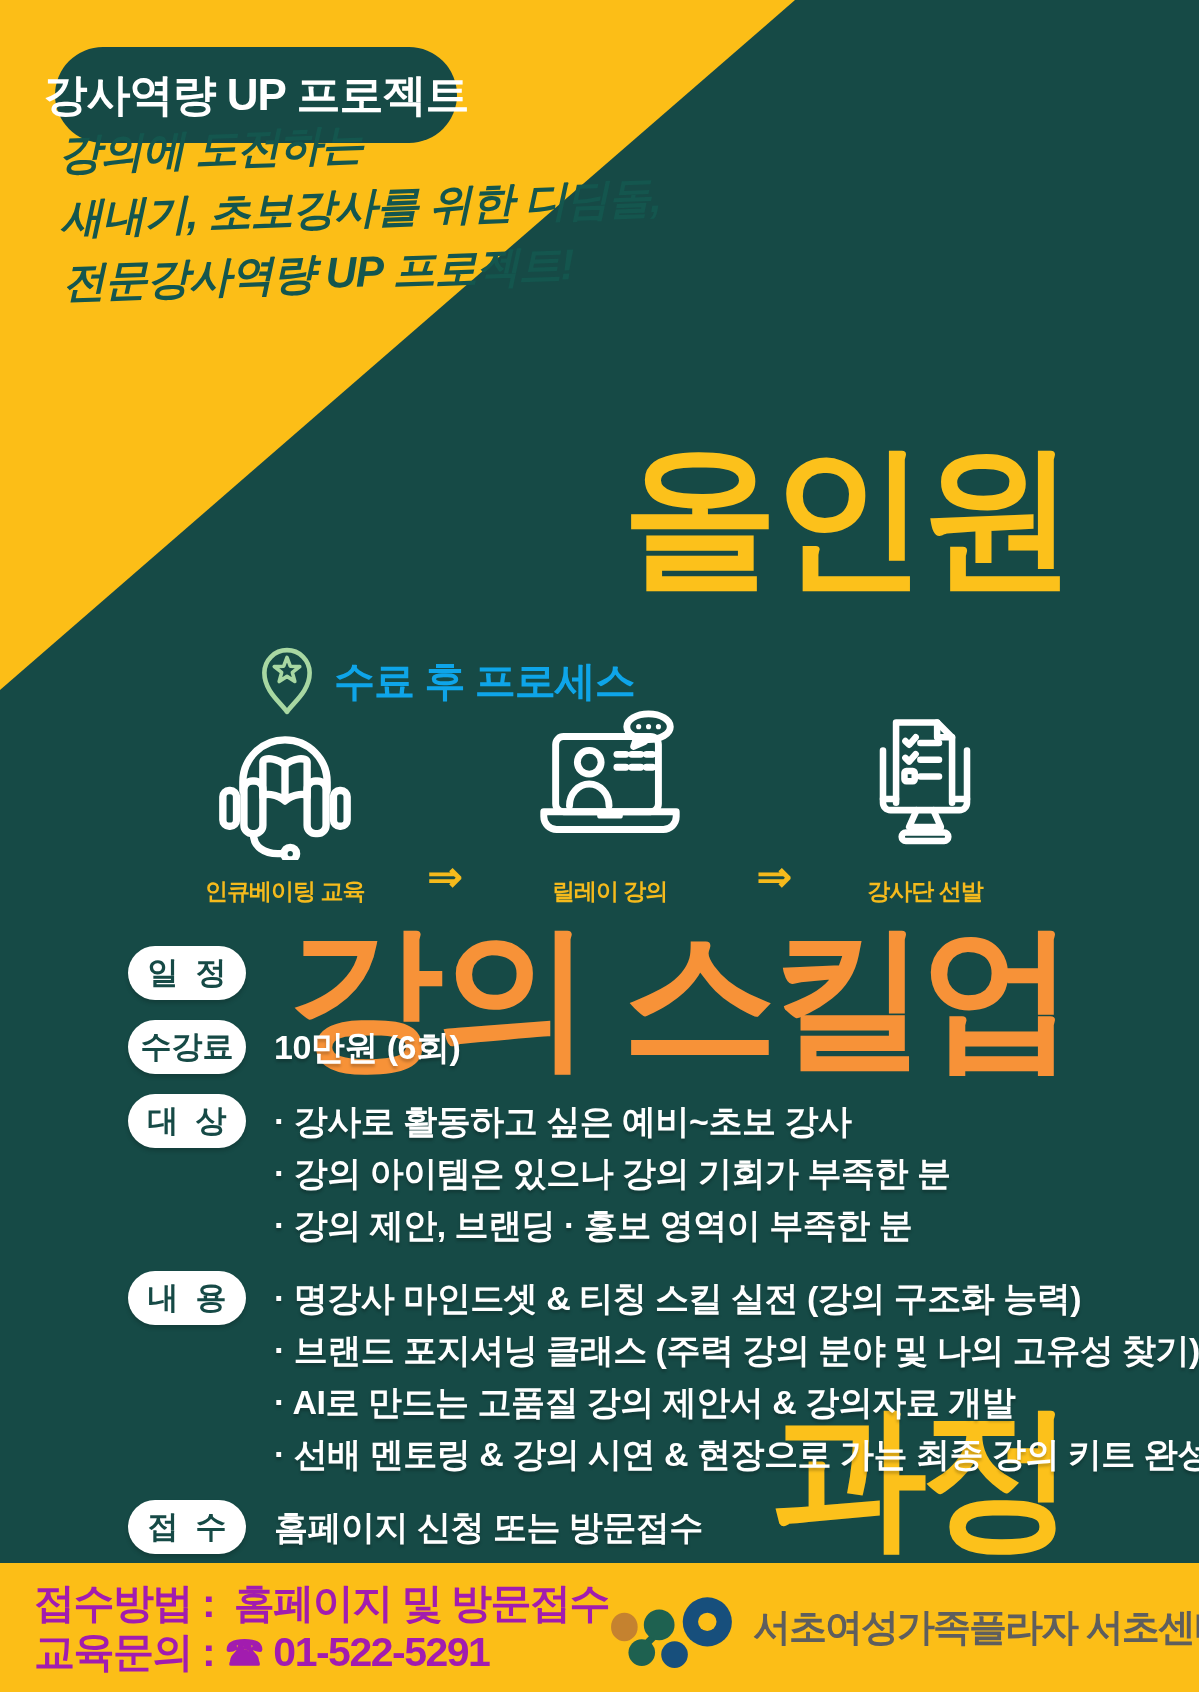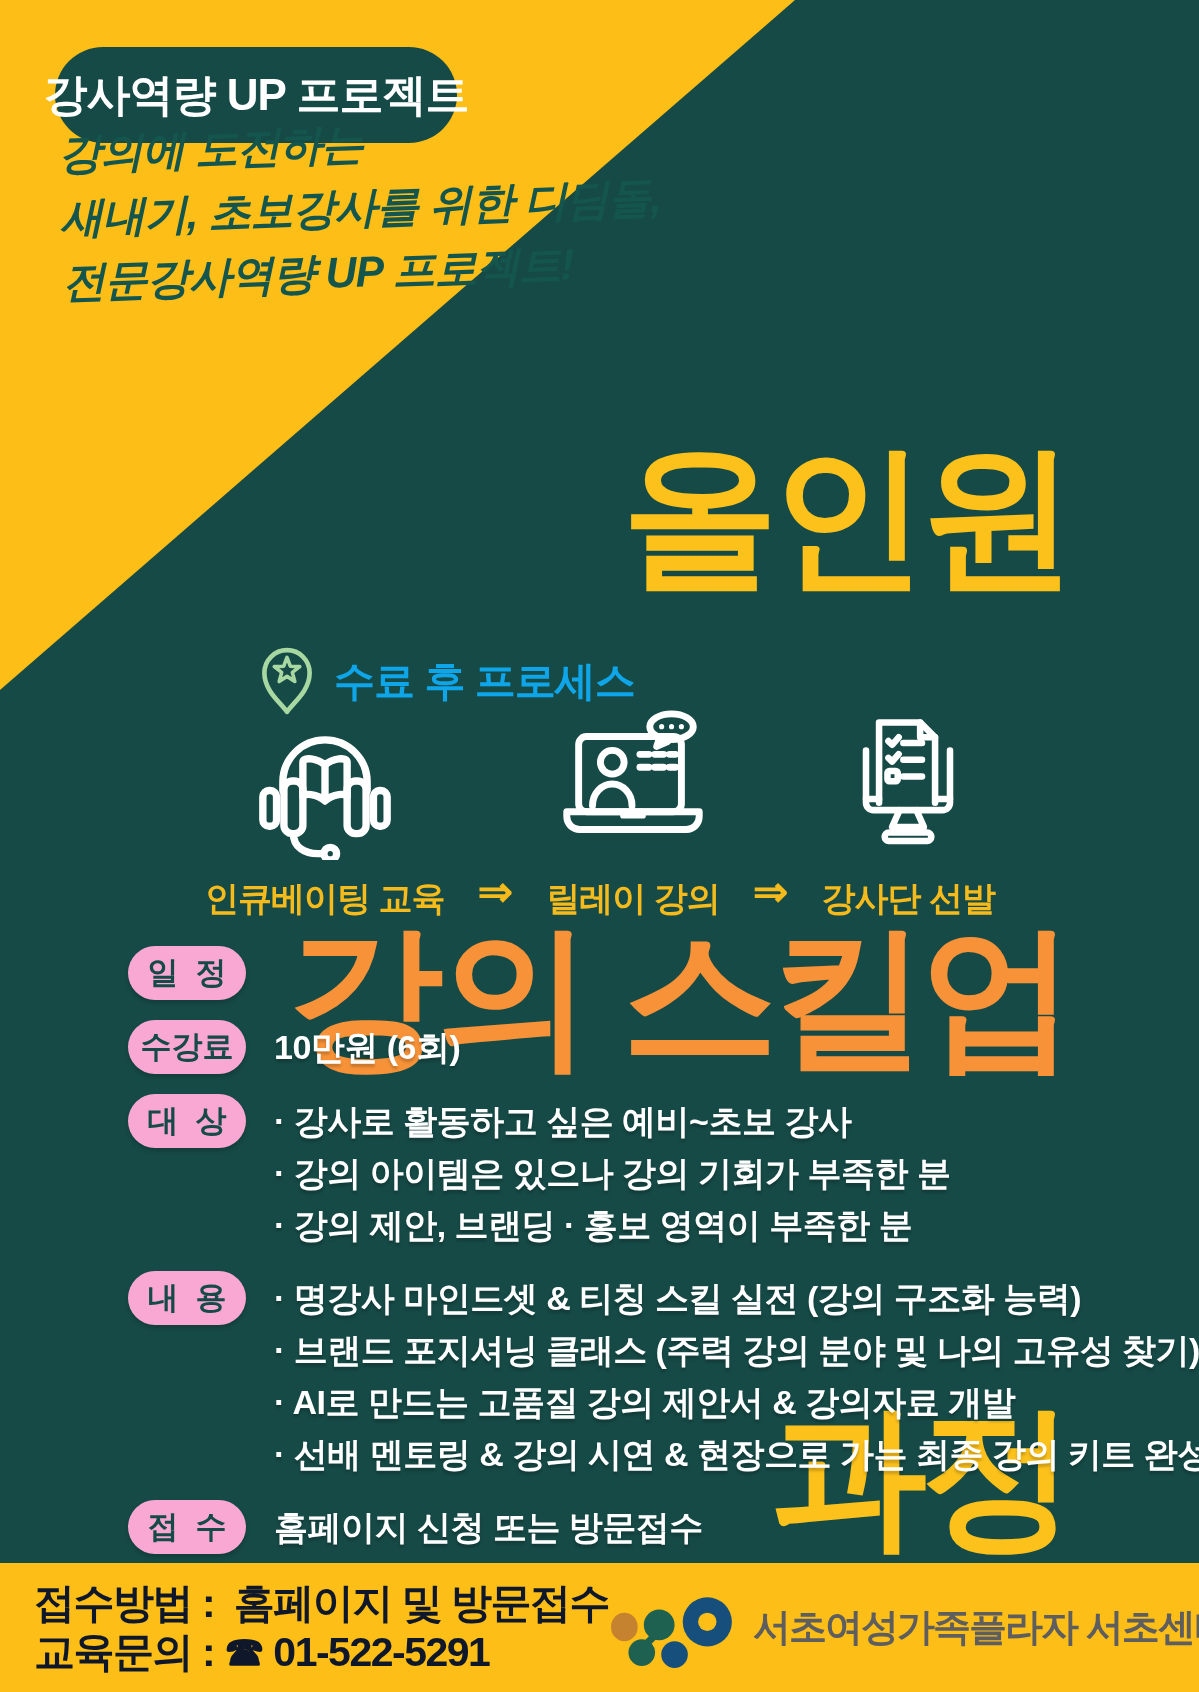--- a/index.html
+++ b/index.html
@@ -46,49 +46,49 @@
     color:#0ea5e9; font-size:41px; font-weight:700; letter-spacing:-1px;
   }
   
   .steps {
     position:absolute; left:205px; top:692px; width:790px;
     display:flex; align-items:flex-end; justify-content:space-between;
   }
   .step { display:flex; flex-direction:column; align-items:center; }
   .step .icon-box { height:168px; display:flex; align-items:flex-end; }
   .step .step-label {
-    margin-top:16px; color:#F5BA1C; font-size:34px; font-weight:700;
+    margin-top:16px; color:#F5BA1C; font-size:23px; font-weight:700;
     letter-spacing:-1px; white-space:pre;
   }
   .step-arrow {
     color:#F5BA1C; font-size:42px; font-weight:700; padding-bottom:6px;
   }
   
   .info { position:absolute; left:128px; top:946px; width:1020px; }
   .info-row { display:flex; align-items:flex-start; margin-bottom:20px; }
   .pill {
-    flex:none; width:118px; height:54px; background:#f9a8d4; border-radius:28px;
+    flex:none; width:118px; height:54px; background:#ffffff; border-radius:28px;
     display:flex; align-items:center; justify-content:center;
     color:#164A46; font-size:31px; font-weight:800; white-space:pre;
     box-shadow:0 3px 4px rgba(0,0,0,0.18);
   }
   .row-lines { margin-left:28px; padding-top:1px; }
   .row-line {
     color:#FFFFFF; font-size:34px; line-height:52px; font-weight:600;
     letter-spacing:-0.5px; white-space:pre;
     text-shadow:0 3px 3px rgba(0,0,0,0.22);
   }
   
   .footer {
     position:absolute; left:0; top:1563px; width:1199px; height:129px;
     background:#FCBE17; display:flex; align-items:center;
   }
   .contact { margin-left:34px; }
   .contact-line {
-    color:#0f172a; font-size:41px; line-height:49px; font-weight:800;
+    color:#a21caf; font-size:41px; line-height:49px; font-weight:800;
     letter-spacing:-1.5px; white-space:pre;
   }
   .brand { display:flex; align-items:center; margin-left:auto; margin-right:28px; gap:16px; }
   .org-name {
     color:#5E5E5E; font-size:38px; font-weight:700; letter-spacing:-2px; white-space:pre;
   }
   svg { display:block; }
 </style>
 </head>
 <body>

